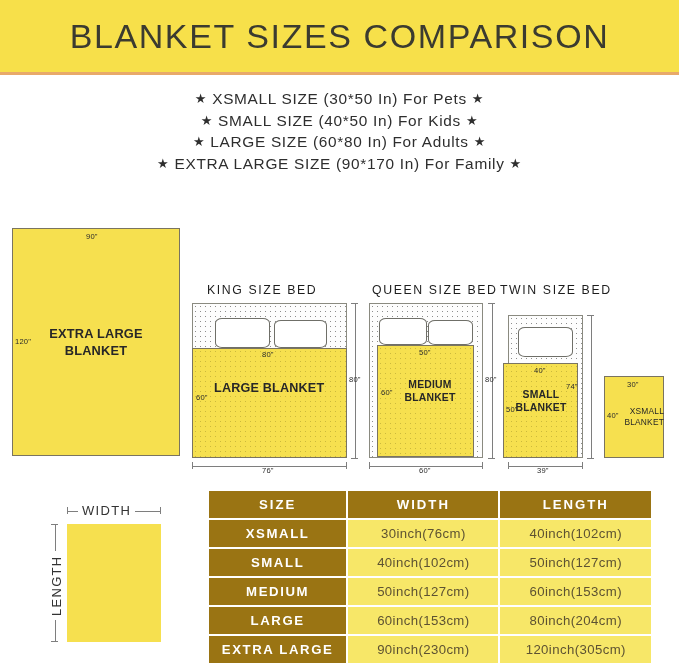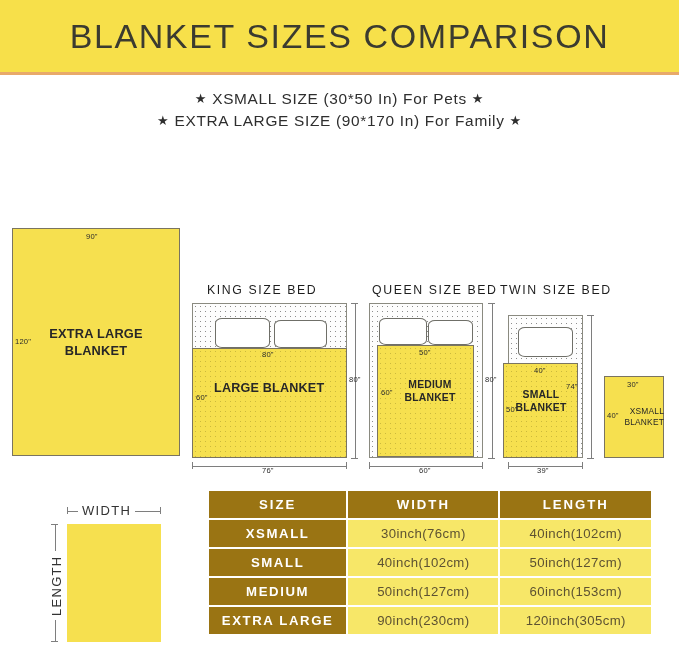--- a/index.html
+++ b/index.html
@@ -122,20 +122,30 @@
 <div class="header-title">BLANKET SIZES COMPARISON</div>
 
 <div class="bullets">
   <div class="bullet-line">
     <span class="star">★</span>
     <span>XSMALL SIZE (30*50 In) For Pets</span>
     <span class="star">★</span>
   </div>
   <div class="bullet-line">
     <span class="star">★</span>
+    <span>SMALL SIZE (40*50 In) For Kids</span>
+    <span class="star">★</span>
+  </div>
+  <div class="bullet-line">
+    <span class="star">★</span>
+    <span>LARGE SIZE (60*80 In) For Adults</span>
+    <span class="star">★</span>
+  </div>
+  <div class="bullet-line">
+    <span class="star">★</span>
     <span>EXTRA LARGE SIZE (90*170 In) For Family</span>
     <span class="star">★</span>
   </div>
 </div>
 
 <div class="blanket" style="left:12px;top:228px;width:168px;height:228px;"></div>
 <div class="lbl" style="left:86px;top:232px;">90"</div>
 <div class="lbl" style="left:15px;top:337px;">120"</div>
 <div class="blanket-name xl" style="left:12px;top:325px;width:168px;">
   <span>EXTRA LARGE</span><br>
@@ -240,18 +250,23 @@
       <td class="size-cell">SMALL</td>
       <td class="val-cell">40inch(102cm)</td>
       <td class="val-cell">50inch(127cm)</td>
     </tr>
     <tr>
       <td class="size-cell">MEDIUM</td>
       <td class="val-cell">50inch(127cm)</td>
       <td class="val-cell">60inch(153cm)</td>
     </tr>
     <tr>
+      <td class="size-cell">LARGE</td>
+      <td class="val-cell">60inch(153cm)</td>
+      <td class="val-cell">80inch(204cm)</td>
+    </tr>
+    <tr>
       <td class="size-cell">EXTRA LARGE</td>
       <td class="val-cell">90inch(230cm)</td>
       <td class="val-cell">120inch(305cm)</td>
     </tr>
   </tbody>
 </table>
 
 </body></html>

